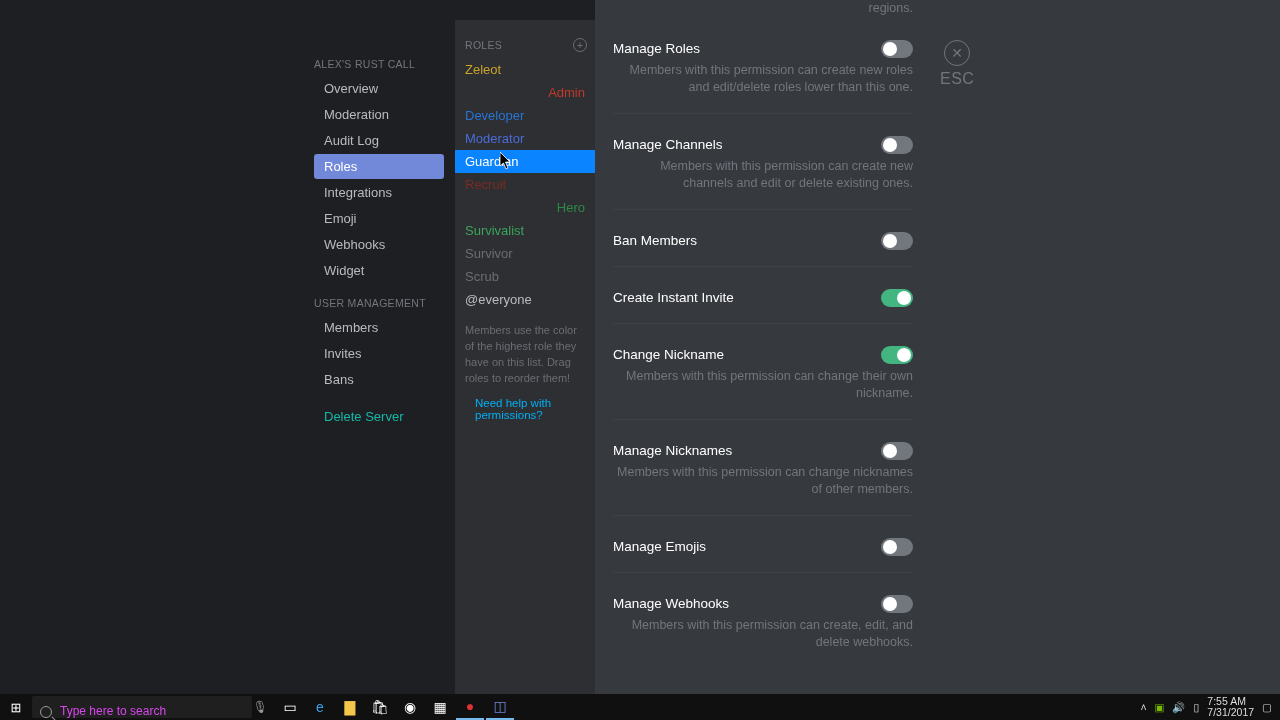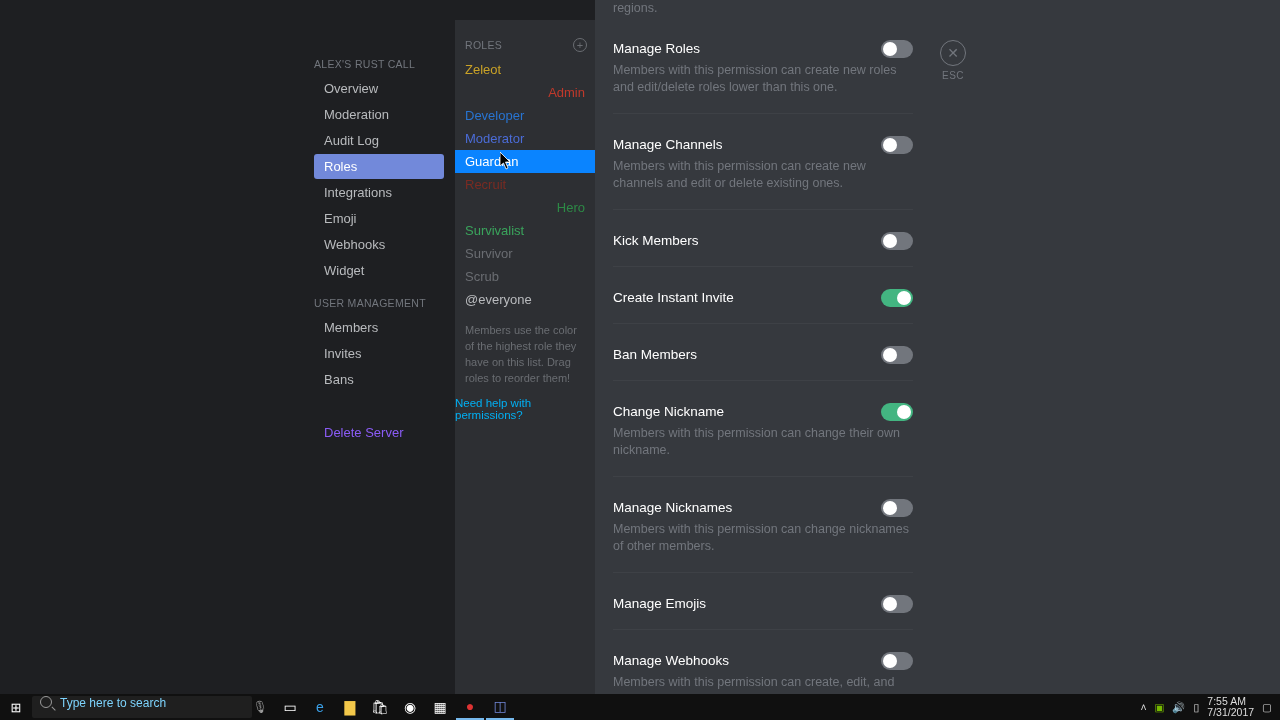--- a/index.html
+++ b/index.html
@@ -24,61 +24,61 @@
   
   .discord { position:absolute; top:0; left:0; right:0; bottom:26px; background:#1e1f22; }
 
   
   .sidebar { position:absolute; left:300; top:20px; width:445px; bottom:0; background:#1e1f22; }
   .sidebar-inner { position:absolute; left:314px; width:130px; top:38px; }
   .cat { font-size:10.5px; letter-spacing:0.3px; color:#72767d; text-transform:uppercase; margin-bottom:6px; margin-top:14px; }
   .cat:first-child{margin-top:0;}
   .nav-item { padding:5px 10px; border-radius:3px; color:#b9bbbe; font-size:13px; margin-bottom:1px; cursor:pointer;}
   .nav-item.sel { background:#7289da; color:#fff; }
-  .nav-item.danger { color:#8b5cf6; margin-top:28px;}
+  .nav-item.danger { color:#14b8a6; margin-top:12px;}
 
   
   .roles-col { position:absolute; left:455px; top:20px; width:140px; bottom:0; background:#2d2f33; padding-top:18px;}
   .roles-col .roles-hdr { display:flex; justify-content:space-between; align-items:center; padding:0 8px 6px 10px; }
   .roles-col .roles-hdr .lbl{ font-size:10.5px; color:#72767d; letter-spacing:0.3px;}
   .roles-col .roles-hdr .plus{ width:14px; height:14px; border:1px solid #6a6d72; border-radius:50%; color:#6a6d72; display:flex; align-items:center; justify-content:center; font-size:11px; line-height:1;}
   .role-item { padding:4px 10px; font-size:13px; cursor:pointer; border-radius:0;}
   .role-item.sel { background:#0a84ff; color:#fff !important; position:relative;}
   .roles-col .note { color:#6a6d72; font-size:11px; line-height:1.45; padding:12px 10px 0 10px; }
-  .roles-col .help { color:#00b0f4; font-size:11.5px; padding:10px 10px 0 0; display:block;}
+  .roles-col .help { color:#00b0f4; font-size:11.5px; padding:10px 10px 0 20px; display:block;}
 
   
   .main { position:absolute; left:595px; right:0; top:0; bottom:0; background:#36393e; overflow:hidden; }
-  .main-inner { position:absolute; left:18px; top:0; width:300px; bottom:0; overflow:hidden;}
+  .main-inner { position:absolute; left:18px; top:0; width:300px; bottom:0; overflow:hidden;text-align:right;}
   .perm-note-top { color:#72767d; font-size:12.5px; line-height:1.4; padding-top:0;}
   .perm { margin-top:22px; }
   .perm .row { display:flex; justify-content:space-between; align-items:center;}
   .perm .title { color:#fff; font-size:13.5px; font-weight:500;}
   .perm .desc { color:#72767d; font-size:12.5px; line-height:1.4; margin-top:4px;}
   .perm .divider { height:1px; background:#3e4146; margin-top:16px;}
 
   
   .toggle { width:32px; height:18px; border-radius:10px; position:relative; background:#72767d; flex-shrink:0;}
   .toggle .knob{ width:14px; height:14px; border-radius:50%; background:#fff; position:absolute; top:2px; left:2px;}
   .toggle.on { background:#43b581;}
   .toggle.on .knob{ left:16px;}
 
   
   .esc { position:absolute; left:940px; top:40px; text-align:center; color:#72767d;}
   .esc .circ{ width:26px; height:26px; border:1.5px solid #72767d; border-radius:50%; display:flex; align-items:center; justify-content:center; font-size:14px; margin:0 auto;}
-  .esc .lbl{ font-size:10px; margin-top:4px; letter-spacing:0.5px;}
+  .esc .lbl{ font-size:16px; margin-top:4px; letter-spacing:0.5px;}
 
   
   .cursor { position:absolute; left:500px; top:152px; width:12px; height:18px; }
   .cursor svg { width:12px; height:18px;}
 
   
   .taskbar { position:absolute; left:0; right:0; bottom:0; height:26px; background:#101010; display:flex; align-items:center; color:#fff;}
   .taskbar .start{ width:32px; text-align:center; font-size:13px;}
-  .taskbar .search{ width:220px; height:22px; background:#1f1f1f; border-radius:2px; display:flex; align-items:flex-start; gap:8px; padding:0 8px; color:#7dd3fc; font-size:12px;}
+  .taskbar .search{ width:220px; height:22px; background:#1f1f1f; border-radius:2px; display:flex; align-items:flex-end; gap:8px; padding:0 8px; color:#d946ef; font-size:12px;}
   .taskbar .search .circ{ width:12px;height:12px;border:1.3px solid #9a9a9a;border-radius:50%; position:relative;}
   .taskbar .search .circ::after{content:"";width:5px;height:1.3px;background:#9a9a9a;position:absolute;left:10px;top:11px;transform:rotate(45deg);}
   .taskbar .mic{ width:20px; text-align:center; font-size:12px; color:#9a9a9a; margin-left:-2px;}
   .taskbar .task-icons{ display:flex; gap:2px; margin-left:6px;}
   .taskbar .ticon{ width:28px; height:26px; display:flex; align-items:center; justify-content:center; font-size:14px;}
   .taskbar .tray{ margin-left:auto; display:flex; align-items:center; gap:8px; padding-right:8px; font-size:10.5px; color:#ddd;}
   .taskbar .clock{ text-align:left; line-height:1.05;}
   
   .ticon.active { border-bottom:2px solid #76b9ed;}
 </style>
@@ -171,40 +171,31 @@
               <div class="title">Manage Channels</div>
               <div class="toggle">
                 <div class="knob"></div>
               </div>
             </div>
             <div class="desc">Members with this permission can create new channels and edit or delete existing ones.</div>
             <div class="divider"></div>
           </div>
           <div class="perm">
             <div class="row">
-              <div class="title">Kick Members</div>
+              <div class="title">Ban Members</div>
               <div class="toggle">
                 <div class="knob"></div>
               </div>
             </div>
             <div class="divider"></div>
           </div>
           <div class="perm">
             <div class="row">
               <div class="title">Create Instant Invite</div>
               <div class="toggle on">
-                <div class="knob"></div>
-              </div>
-            </div>
-            <div class="divider"></div>
-          </div>
-          <div class="perm">
-            <div class="row">
-              <div class="title">Ban Members</div>
-              <div class="toggle">
                 <div class="knob"></div>
               </div>
             </div>
             <div class="divider"></div>
           </div>
           <div class="perm">
             <div class="row">
               <div class="title">Change Nickname</div>
               <div class="toggle on">
                 <div class="knob"></div>

